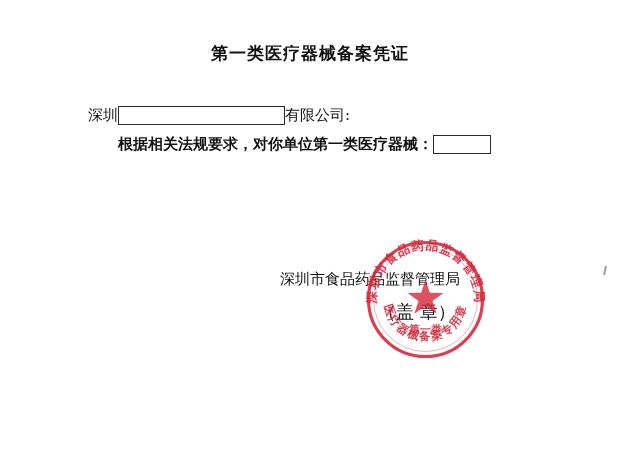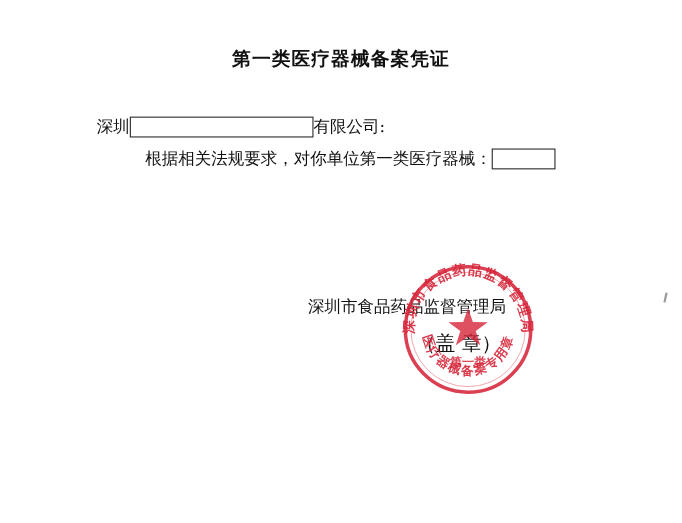--- a/index.html
+++ b/index.html
@@ -31,21 +31,21 @@
     font-size: 17px;
     font-weight: bold;
     letter-spacing: 1px;
   }
   .line {
     position: absolute;
     font-size: 15px;
     white-space: nowrap;
   }
   .line-1 { left: 88px; top: 106px; }
-  .line-2 { left: 132px; top: 135px; }
+  .line-2 { left: 118px; top: 135px; font-weight: bold; }
   .line-3 { left: 88px; top: 175px; }
 
   
   .blank {
     display: inline-block;
     vertical-align: middle;
     background: #ffffff;
     border: 1px solid #2a2a2a;
     height: 17px;
     position: relative;

